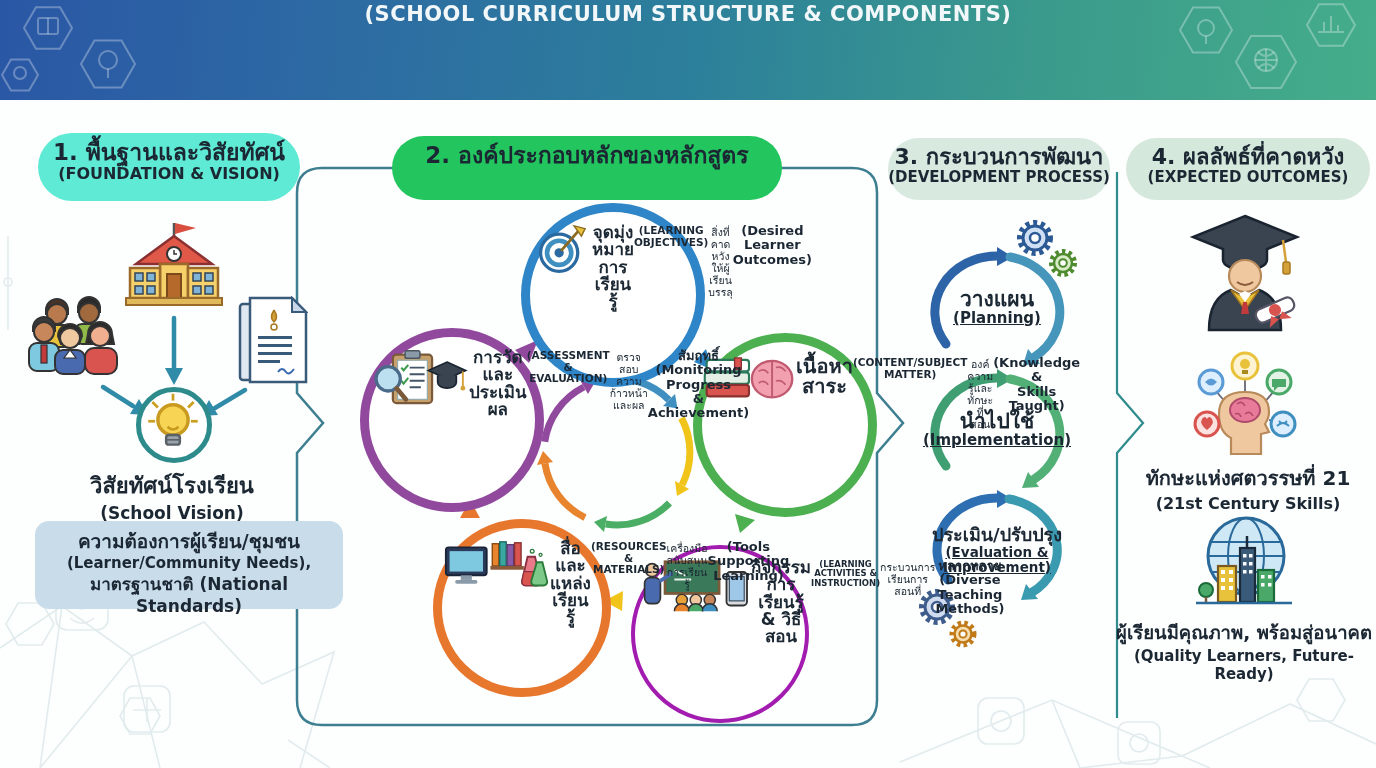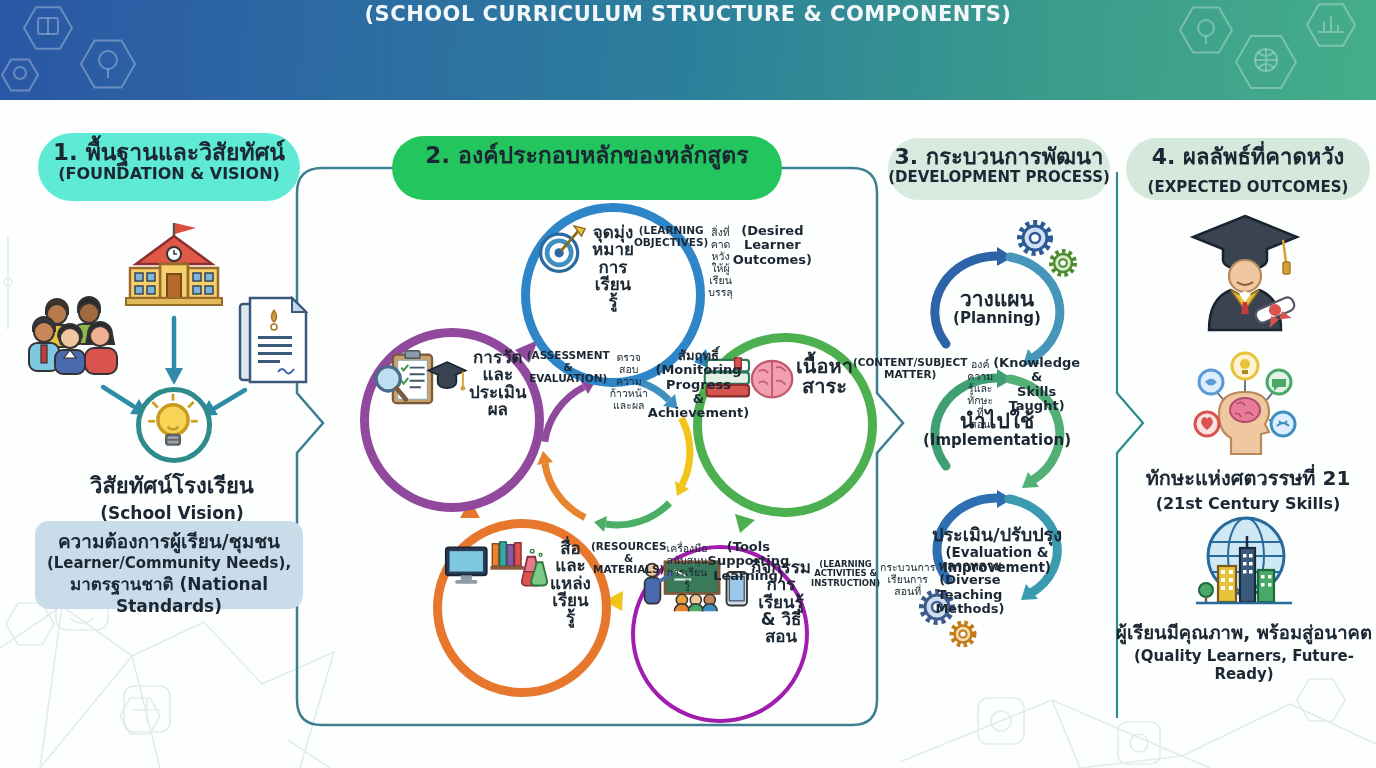--- a/index.html
+++ b/index.html
@@ -32,21 +32,21 @@
   .lbl{z-index:4;text-align:center;}
   .lbl .th{font-weight:bold;}
   .lbl .en{font-weight:bold;}
   .vision .th{font-size:22px;}
   .vision .en{font-size:17px;}
   .needs-box{z-index:3;background:#c9dcea;border-radius:14px;text-align:center;padding-top:9px;box-sizing:border-box;}
   .needs-box .l1{font-size:19px;font-weight:bold;line-height:1.25;}
   .needs-box .l2{font-size:15px;font-weight:bold;line-height:1.25;}
   .needs-box .l3{font-size:17px;font-weight:bold;line-height:1.3;}
   .proc .th{font-size:21px;line-height:1.05;}
-  .proc .en{font-size:15px;line-height:1.1;white-space:pre-line;}
+  .proc .en{font-size:15px;line-height:1.1;white-space:pre-line;text-decoration:underline;}
   .proc3 .th{font-size:18px;}
   .proc3 .en{font-size:13.5px;}
   .out-skills .th{font-size:20px;}
   .out-skills .en{font-size:16px;}
   .out-quality .th{font-size:18.5px;}
   .out-quality .en{font-size:15px;}
   .icon-wrap{z-index:3;}
 </style>
 </head>
 <body>
@@ -176,21 +176,21 @@
 </div>
 <div class="abs pill p2" style="left:392px;top:136px;width:390px;height:64px;">
   <div class="th">2. องค์ประกอบหลักของหลักสูตร</div>
 </div>
 <div class="abs pill p3" style="left:888px;top:138px;width:222px;height:62px;">
   <div class="th" style="font-size:22px;">3. กระบวนการพัฒนา</div>
   <div class="en" style="font-size:15px;">(DEVELOPMENT PROCESS)</div>
 </div>
 <div class="abs pill p4" style="left:1126px;top:138px;width:244px;height:62px;">
   <div class="th" style="font-size:22px;">4. ผลลัพธ์ที่คาดหวัง</div>
-  <div class="en" style="font-size:15px;margin-top:10px;">(EXPECTED OUTCOMES)</div>
+  <div class="en" style="font-size:15px;">(EXPECTED OUTCOMES)</div>
 </div>
 
 <svg class="abs icon-wrap" style="left:118px;top:220px;" width="112" height="96" viewBox="0 0 112 96">
   <line x1="56" y1="3" x2="56" y2="20" stroke="#555" stroke-width="2.5"></line>
   <polygon points="57,3 78,8 57,14" fill="#d94f3f"></polygon>
   <polygon points="18,44 56,16 94,44" fill="#e05848" stroke="#8a3030" stroke-width="2.5"></polygon>
   <circle cx="56" cy="34" r="7" fill="#fff" stroke="#333" stroke-width="2"></circle>
   <path d="M56,30 v4 h3" stroke="#333" stroke-width="1.5" fill="none"></path>
   <rect x="42" y="44" width="28" height="34" fill="#f6d06b" stroke="#9a6a2a" stroke-width="2.5"></rect>
   <rect x="49" y="54" width="14" height="24" fill="#b5692a" stroke="#7a4a1a" stroke-width="2"></rect>
@@ -256,21 +256,21 @@
     <rect x="17" y="32" width="10" height="7" rx="2" fill="#9aa2aa" stroke="#5a6268" stroke-width="1.8"></rect>
     <line x1="17" y1="35.5" x2="27" y2="35.5" stroke="#5a6268" stroke-width="1.2"></line>
   </svg>
 </div>
 
 <div class="abs lbl vision" style="left:42px;top:468px;width:260px;">
   <div class="th">วิสัยทัศน์โรงเรียน</div>
   <div class="en">(School Vision)</div>
 </div>
 
-<div class="abs needs-box" style="left:35px;top:521px;width:268px;height:88px;">
+<div class="abs needs-box" style="left:35px;top:521px;width:308px;height:88px;">
   <div class="l1">ความต้องการผู้เรียน/ชุมชน</div>
   <div class="l2">(Learner/Community Needs),</div>
   <div class="l3">มาตรฐานชาติ (National Standards)</div>
 </div>
 
 <div class="abs comp-circle" style="left:521px;top:203px;width:184px;height:184px;border:9px solid #2e86c8;padding-top:12px;">
   <svg class="cicon" width="62" height="52" viewBox="0 0 64 56">
     <circle cx="30" cy="31" r="20" fill="#ffffff" stroke="#2a6aa0" stroke-width="3.5"></circle>
     <circle cx="30" cy="31" r="13" fill="none" stroke="#3f8fc0" stroke-width="5"></circle>
     <circle cx="30" cy="31" r="5" fill="#2a6aa0"></circle>

